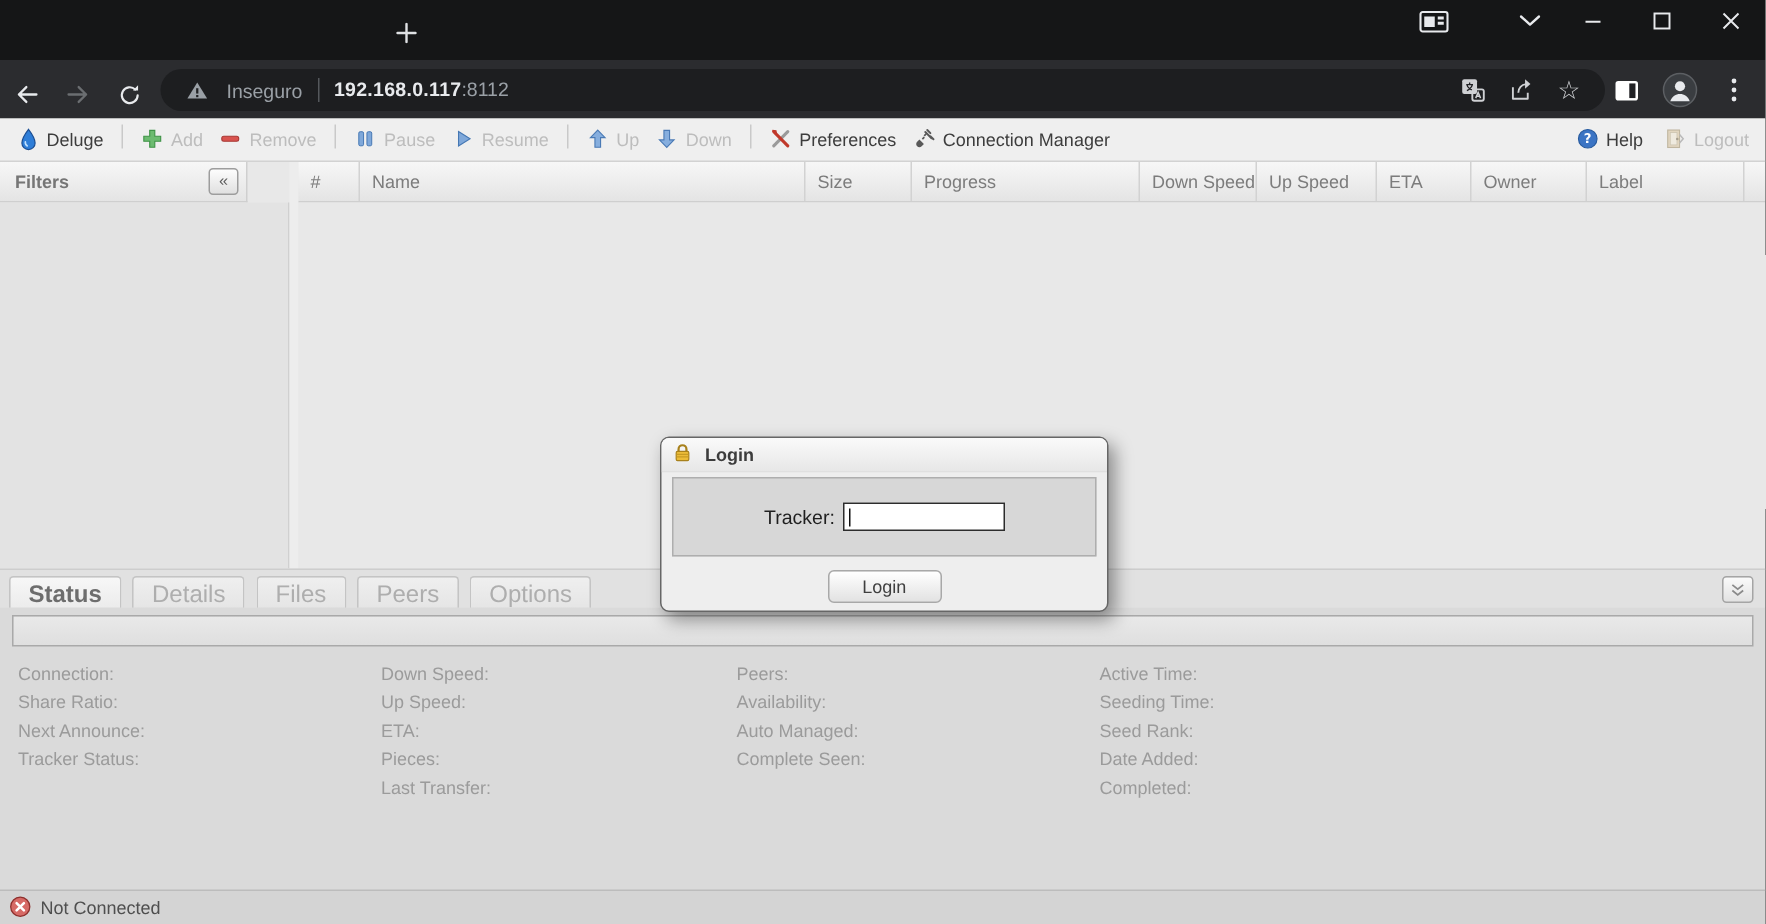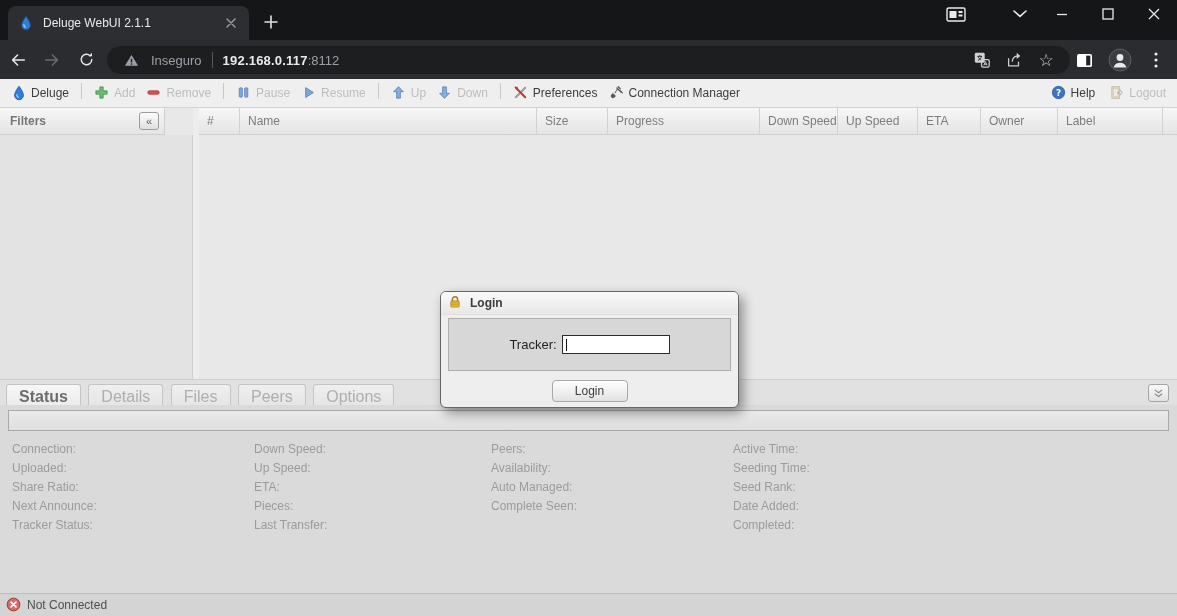--- a/index.html
+++ b/index.html
@@ -12,21 +12,21 @@
   .btab { position:absolute; left:8px; top:6px; width:241px; height:34px; background:#2d2e31;
           border-radius:8px 8px 0 0; display:flex; align-items:center; padding:0 10px; gap:9px; }
   .btab-title { font-size:12px; color:#e8eaed; flex:1; white-space:nowrap; overflow:hidden; }
   .btab-close { width:16px; height:16px; display:flex; align-items:center; justify-content:center; border-radius:50%; }
   .newtab { position:absolute; left:261px; top:12px; width:20px; height:20px; display:flex; align-items:center; justify-content:center; }
   .tabstrip-right { position:absolute; right:0; top:0; height:28px; display:flex; align-items:center; }
   .winbtn { width:46px; height:28px; display:flex; align-items:center; justify-content:center; }
   .tab-preview { position:absolute; left:941px; top:2px; width:30px; height:24px; display:flex; align-items:center; justify-content:center; }
   .tab-chevron { position:absolute; left:1005px; top:2px; width:30px; height:24px; display:flex; align-items:center; justify-content:center; }
 
-  .addressbar { position:absolute; left:0; top:40px; width:100%; height:39px; background:#2b2c2f; display:flex; align-items:center; }
+  .addressbar { position:absolute; left:0; top:40px; width:100%; height:39px; background:#2b2c2f; display:flex; align-items:flex-end; }
   .navbtn { width:32px; height:32px; display:flex; align-items:center; justify-content:center; margin-left:2px; }
   .omnibox { position:absolute; left:107px; top:6px; width:963px; height:28px; border-radius:14px; background:#1d1e20;
              display:flex; align-items:center; padding:0 12px; gap:8px; }
   .sec-label { font-size:13px; color:#9aa0a6; }
   .omni-sep { width:1px; height:16px; background:#55585c; margin:0 2px; }
   .omni-host { font-size:13px; color:#e8eaed; font-weight:700; letter-spacing:.2px; }
   .omni-port { font-size:13px; color:#9aa0a6; font-weight:400; }
   .omni-spacer { flex:1; }
   .omni-ico { width:24px; height:24px; display:flex; align-items:center; justify-content:center; }
   .right-icos { position:absolute; right:6px; top:4px; height:32px; display:flex; align-items:center; gap:6px; }
@@ -92,34 +92,20 @@
   .dlg-submit { position:absolute; left:50%; transform:translateX(-50%); top:88px; width:76px; height:22px;
                 border:1px solid #a8a8a8; border-radius:4px; background:linear-gradient(#ffffff,#e2e2e2);
                 font-size:12px; color:#3f3f3f; font-family:"Liberation Sans","DejaVu Sans",sans-serif; }
 </style>
 </head>
 <body>
 
 <div class="screen">
 
   <div class="tabstrip">
-    <div class="btab">
-      <span class="ticon">
-        <svg viewBox="0 0 16 16" width="16" height="16">
-            <path d="M8 1.2C8 1.2 3.6 7 3.6 10.3a4.4 4.4 0 0 0 8.8 0C12.4 7 8 1.2 8 1.2z" fill="#2f7ed8" stroke="#1c4f94" stroke-width="0.8"></path>
-            <path d="M5.9 9.6a2.7 2.7 0 0 0 1.3 2.7" stroke="#bfe0ff" stroke-width="1.1" fill="none" stroke-linecap="round"></path>
-          </svg>
-      </span>
-      <span class="btab-title">Deluge WebUI 2.1.1</span>
-      <span class="btab-close">
-        <svg viewBox="0 0 10 10" width="10" height="10">
-            <path d="M1 1l8 8M9 1L1 9" stroke="#9aa0a6" stroke-width="1.4" stroke-linecap="round"></path>
-          </svg>
-      </span>
-    </div>
     <div class="newtab">
       <svg viewBox="0 0 14 14" width="14" height="14">
           <path d="M7 1v12M1 7h12" stroke="#dfe1e4" stroke-width="1.6" stroke-linecap="round"></path>
         </svg>
     </div>
     <div class="tab-preview">
       <svg viewBox="0 0 20 15" width="20" height="15">
           <rect x="1" y="1" width="18" height="13" rx="1.5" fill="none" stroke="#e8eaed" stroke-width="1.4"></rect>
           <rect x="3.5" y="4" width="7" height="7" fill="#e8eaed"></rect>
           <rect x="12.5" y="4" width="4" height="2" fill="#e8eaed"></rect>
@@ -360,21 +346,20 @@
       <svg viewBox="0 0 12 10" width="11" height="9">
           <path d="M2 1l4 3.2L10 1M2 5.2l4 3.2 4-3.2" stroke="#8a8a8a" stroke-width="1.3" fill="none"></path>
         </svg>
     </span>
   </div>
 
   <div class="details">
     <div class="pbar"></div>
     <div class="stat-col" style="left:12px">
       <div class="stat-label">Connection:</div>
-      <div class="stat-label">Uploaded:</div>
       <div class="stat-label">Share Ratio:</div>
       <div class="stat-label">Next Announce:</div>
       <div class="stat-label">Tracker Status:</div>
     </div>
     <div class="stat-col" style="left:254px">
       <div class="stat-label">Down Speed:</div>
       <div class="stat-label">Up Speed:</div>
       <div class="stat-label">ETA:</div>
       <div class="stat-label">Pieces:</div>
       <div class="stat-label">Last Transfer:</div>

